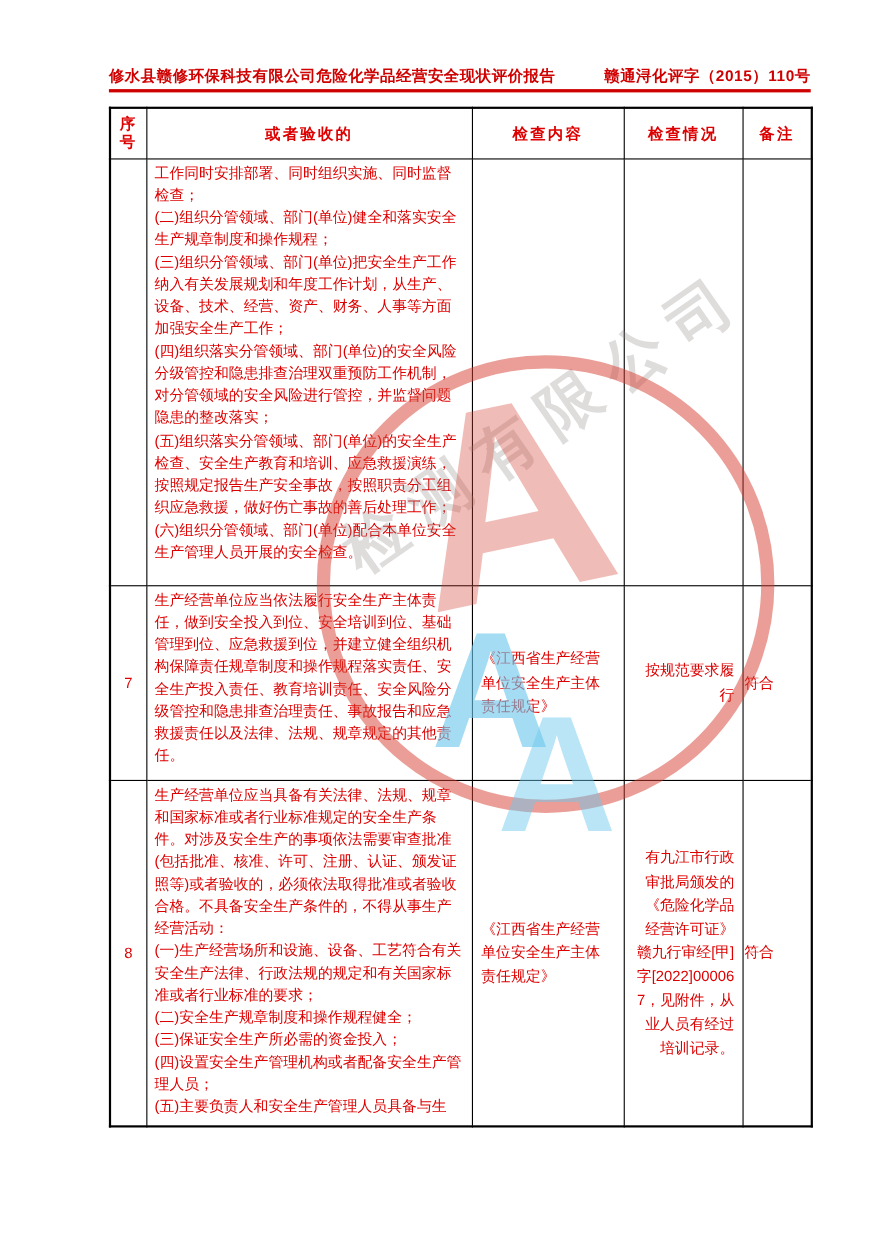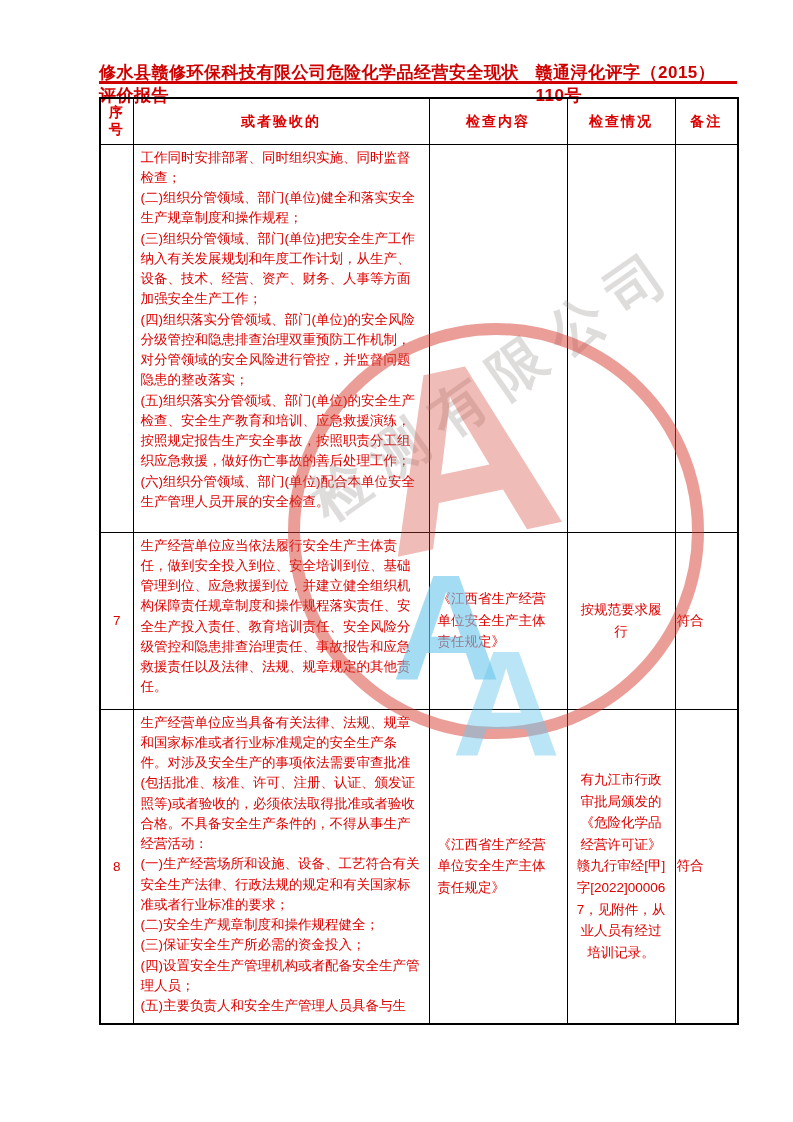--- a/index.html
+++ b/index.html
@@ -8,21 +8,21 @@
     width:793px; height:1122px;
     background:#ffffff;
     overflow:hidden;
     font-family:"Liberation Sans", sans-serif;
   }
 
   
   .doc-header {
     position:absolute; top:61px; left:99px; width:638px;
     display:flex; justify-content:space-between; align-items:flex-end;
-    color:#cf0000; font-weight:bold; font-size:17px;
+    color:#cf0000; font-weight:bold; font-size:14px;
     letter-spacing:0.5px;
   }
   .header-rule {
     position:absolute; top:81px; left:99px; width:638px;
     border-top:3px solid #cf0000;
   }
 
   
   table.report-table {
     position:absolute; top:97px; left:99px;
@@ -55,21 +55,21 @@
     white-space:pre-line;
     word-break:break-all;
   }
   .standard-cell {
     text-align:left; vertical-align:middle;
     padding:2px 8px;
     line-height:1.6;
     word-break:break-all;
   }
   .situation-cell {
-    text-align:center; vertical-align:middle;
+    text-align:right; vertical-align:middle;
     padding:2px 7px;
     line-height:1.6;
     word-break:break-all;
     margin-top:40px;
   }
   .note-cell {
     text-align:left; vertical-align:middle;
   }
 
   

